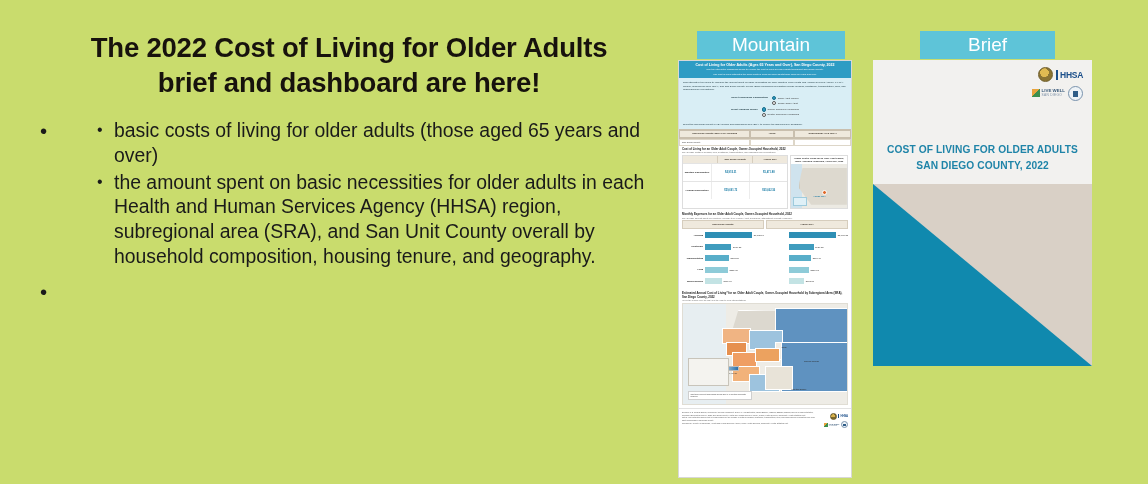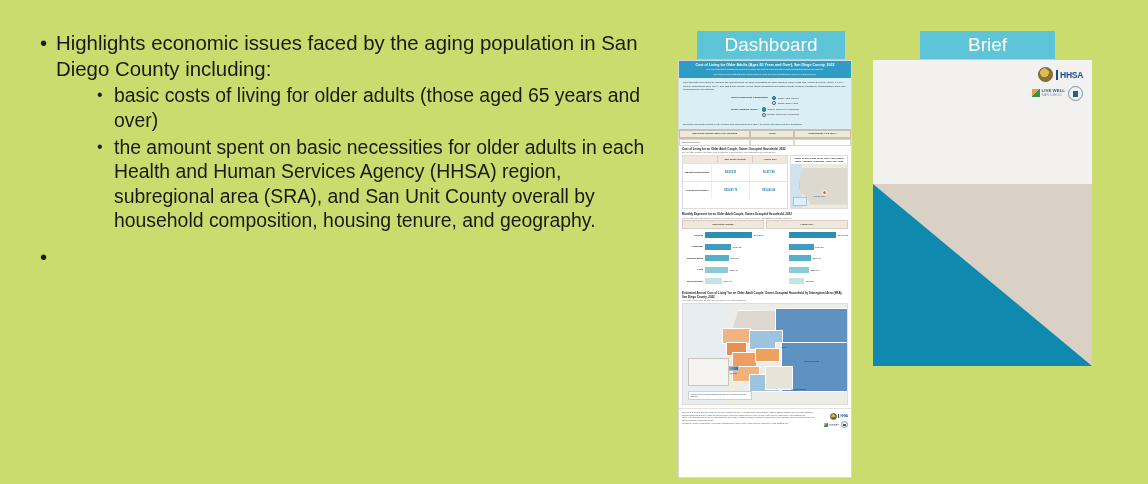--- a/index.html
+++ b/index.html
@@ -331,44 +331,47 @@
   .bc-teal {
     position: absolute; left: 0; bottom: 0; width: 100%; height: 182px;
     background: #1089ae;
     clip-path: polygon(0 0, 0 100%, 100% 100%);
   }
 </style>
 </head>
 <body>
 
 <div class="left-col">
+  <div class="slide-title">
+    <div>The 2022 Cost of Living for Older Adults</div>
+    <div>brief and dashboard are here!</div>
+  </div>
 
   <ul class="bullet-list">
     <li class="bullet-l1">
       <span class="dot">•</span>
-      <span>Highlights economic issues faced by the aging population in San Diego County including:</span>
       <ul class="sub-list">
         <li class="bullet-l2">
           <span class="dot">•</span>
           <span>basic costs of living for older adults (those aged 65 years and over)</span>
         </li>
         <li class="bullet-l2">
           <span class="dot">•</span>
           <span>the amount spent on basic necessities for older adults in each Health and Human Services Agency (HHSA) region, subregional area (SRA), and San Unit County overall by household composition, housing tenure, and geography.</span>
         </li>
       </ul>
     </li>
     <div class="gap-block"></div>
     <li class="bullet-l1">
       <span class="dot">•</span>
     </li>
   </ul>
 </div>
 
-<div class="panel-banner" id="banner-dashboard">Dashboard</div>
+<div class="panel-banner" id="banner-dashboard">Mountain</div>
 <div class="panel-banner" id="banner-brief">Brief</div>
 
 <div class="dash-thumb">
 
   <div class="dash-head">
     <div class="dh-title">Cost of Living for Older Adults (Ages 65 Years and Over), San Diego County, 2022</div>
     <div class="dh-sub">Use the interactive dashboard below to explore the cost of living for older adults throughout San Diego County.</div>
     <div class="dh-sub">The cost of living estimates the basic costs of living for older adults those aged 65 years and over.</div>
   </div>
 
@@ -619,18 +622,22 @@
           <span>LIVE WELL</span>
           <small>SAN DIEGO</small>
         </span>
       </span>
       <span class="bc-circ">
           <i></i>
         </span>
     </div>
   </div>
 
+  <div class="bc-title">
+    <div>COST OF LIVING FOR OLDER ADULTS</div>
+    <div>SAN DIEGO COUNTY, 2022</div>
+  </div>
 
   <div class="bc-date">March 2023</div>
 
   <div class="bc-beige"></div>
   <div class="bc-teal"></div>
 </div>
 
 </body></html>

